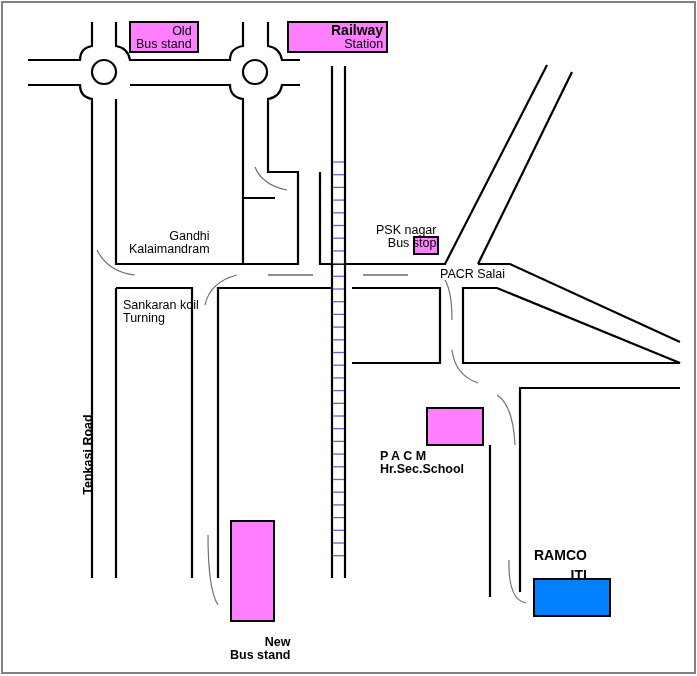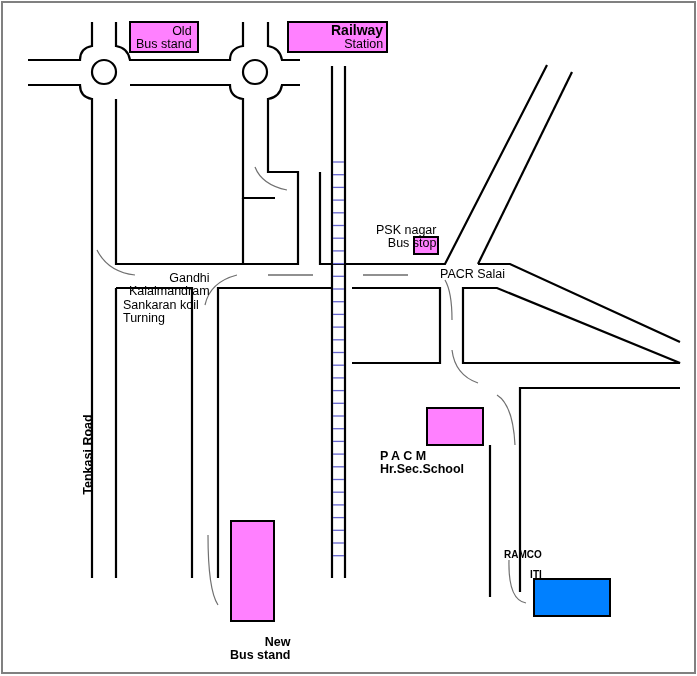--- a/index.html
+++ b/index.html
@@ -117,34 +117,34 @@
   <div style="margin-left:-6px">Bus stand</div>
 </div>
 <div class="lbl" style="left:294px;top:23px;">
   <div class="bold" style="font-size:14px;line-height:15px;padding-left:37px;">Railway</div>
   <div style="margin-left:8px">Station</div>
 </div>
 <div class="lbl" style="left:376px;top:224px;">
   <div>PSK nagar</div>
   <div style="">Bus stop</div>
 </div>
-<div class="lbl" style="left:129px;top:230px;margin-top:42px;">
+<div class="lbl" style="left:129px;top:230px;">
   <div>Gandhi</div>
   <div>Kalaimandram</div>
 </div>
 <div class="lbl" style="left:123px;top:299px;text-align:left;">
   <div>Sankaran koil</div>
   <div>Turning</div>
 </div>
 <div class="lbl" style="left:440px;top:268px;">PACR Salai</div>
 <div class="lbl bold" style="left:38px;top:448px;transform:rotate(-90deg);transform-origin:center;width:100px;text-align:center;">Tenkasi Road</div>
 <div class="lbl bold" style="left:380px;top:450px;text-align:left;width:100px;">
   <div style="padding-right:10px">P A C M</div>
   <div>Hr.Sec.School</div>
 </div>
 <div class="lbl bold" style="left:230px;top:596px;margin-top:40px;">
   <div>New</div>
   <div>Bus stand</div>
 </div>
-<div class="lbl bold" style="left:504px;top:545px;font-size:10px;line-height:20px;">
+<div class="lbl bold" style="left:534px;top:545px;font-size:14px;line-height:20px;">
   <div>RAMCO</div>
   <div style="">ITI</div>
 </div>
 
 </body></html>

